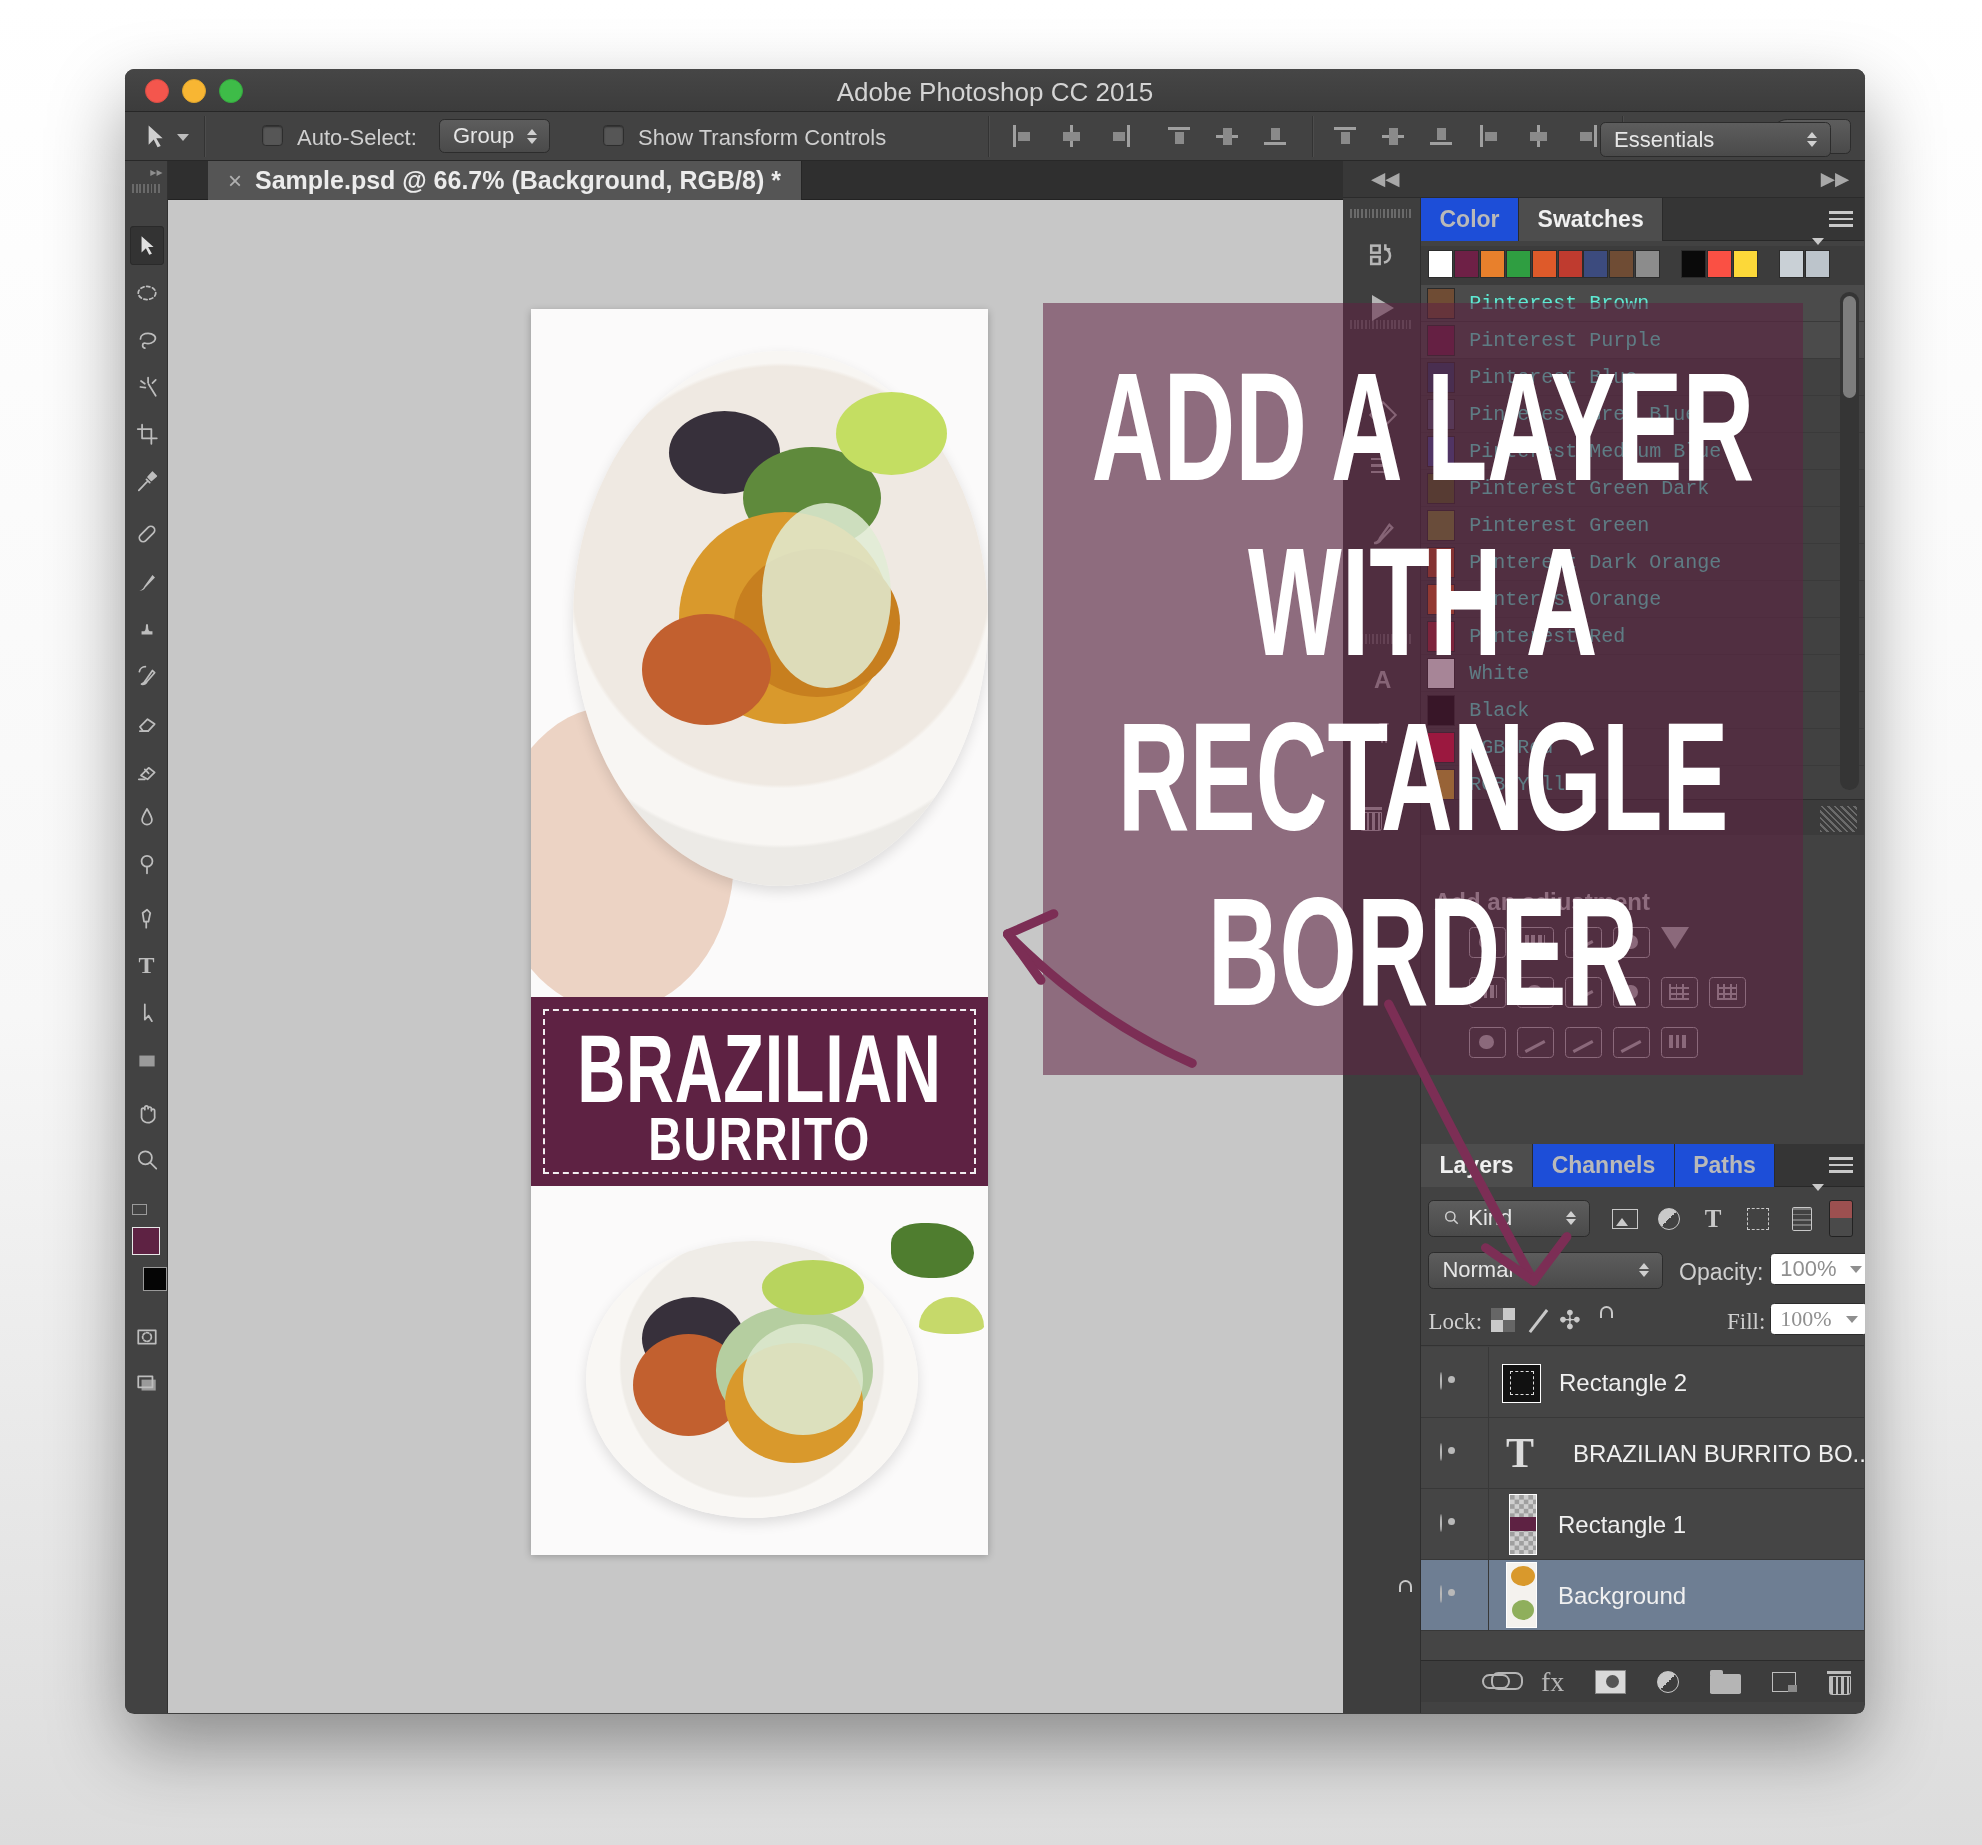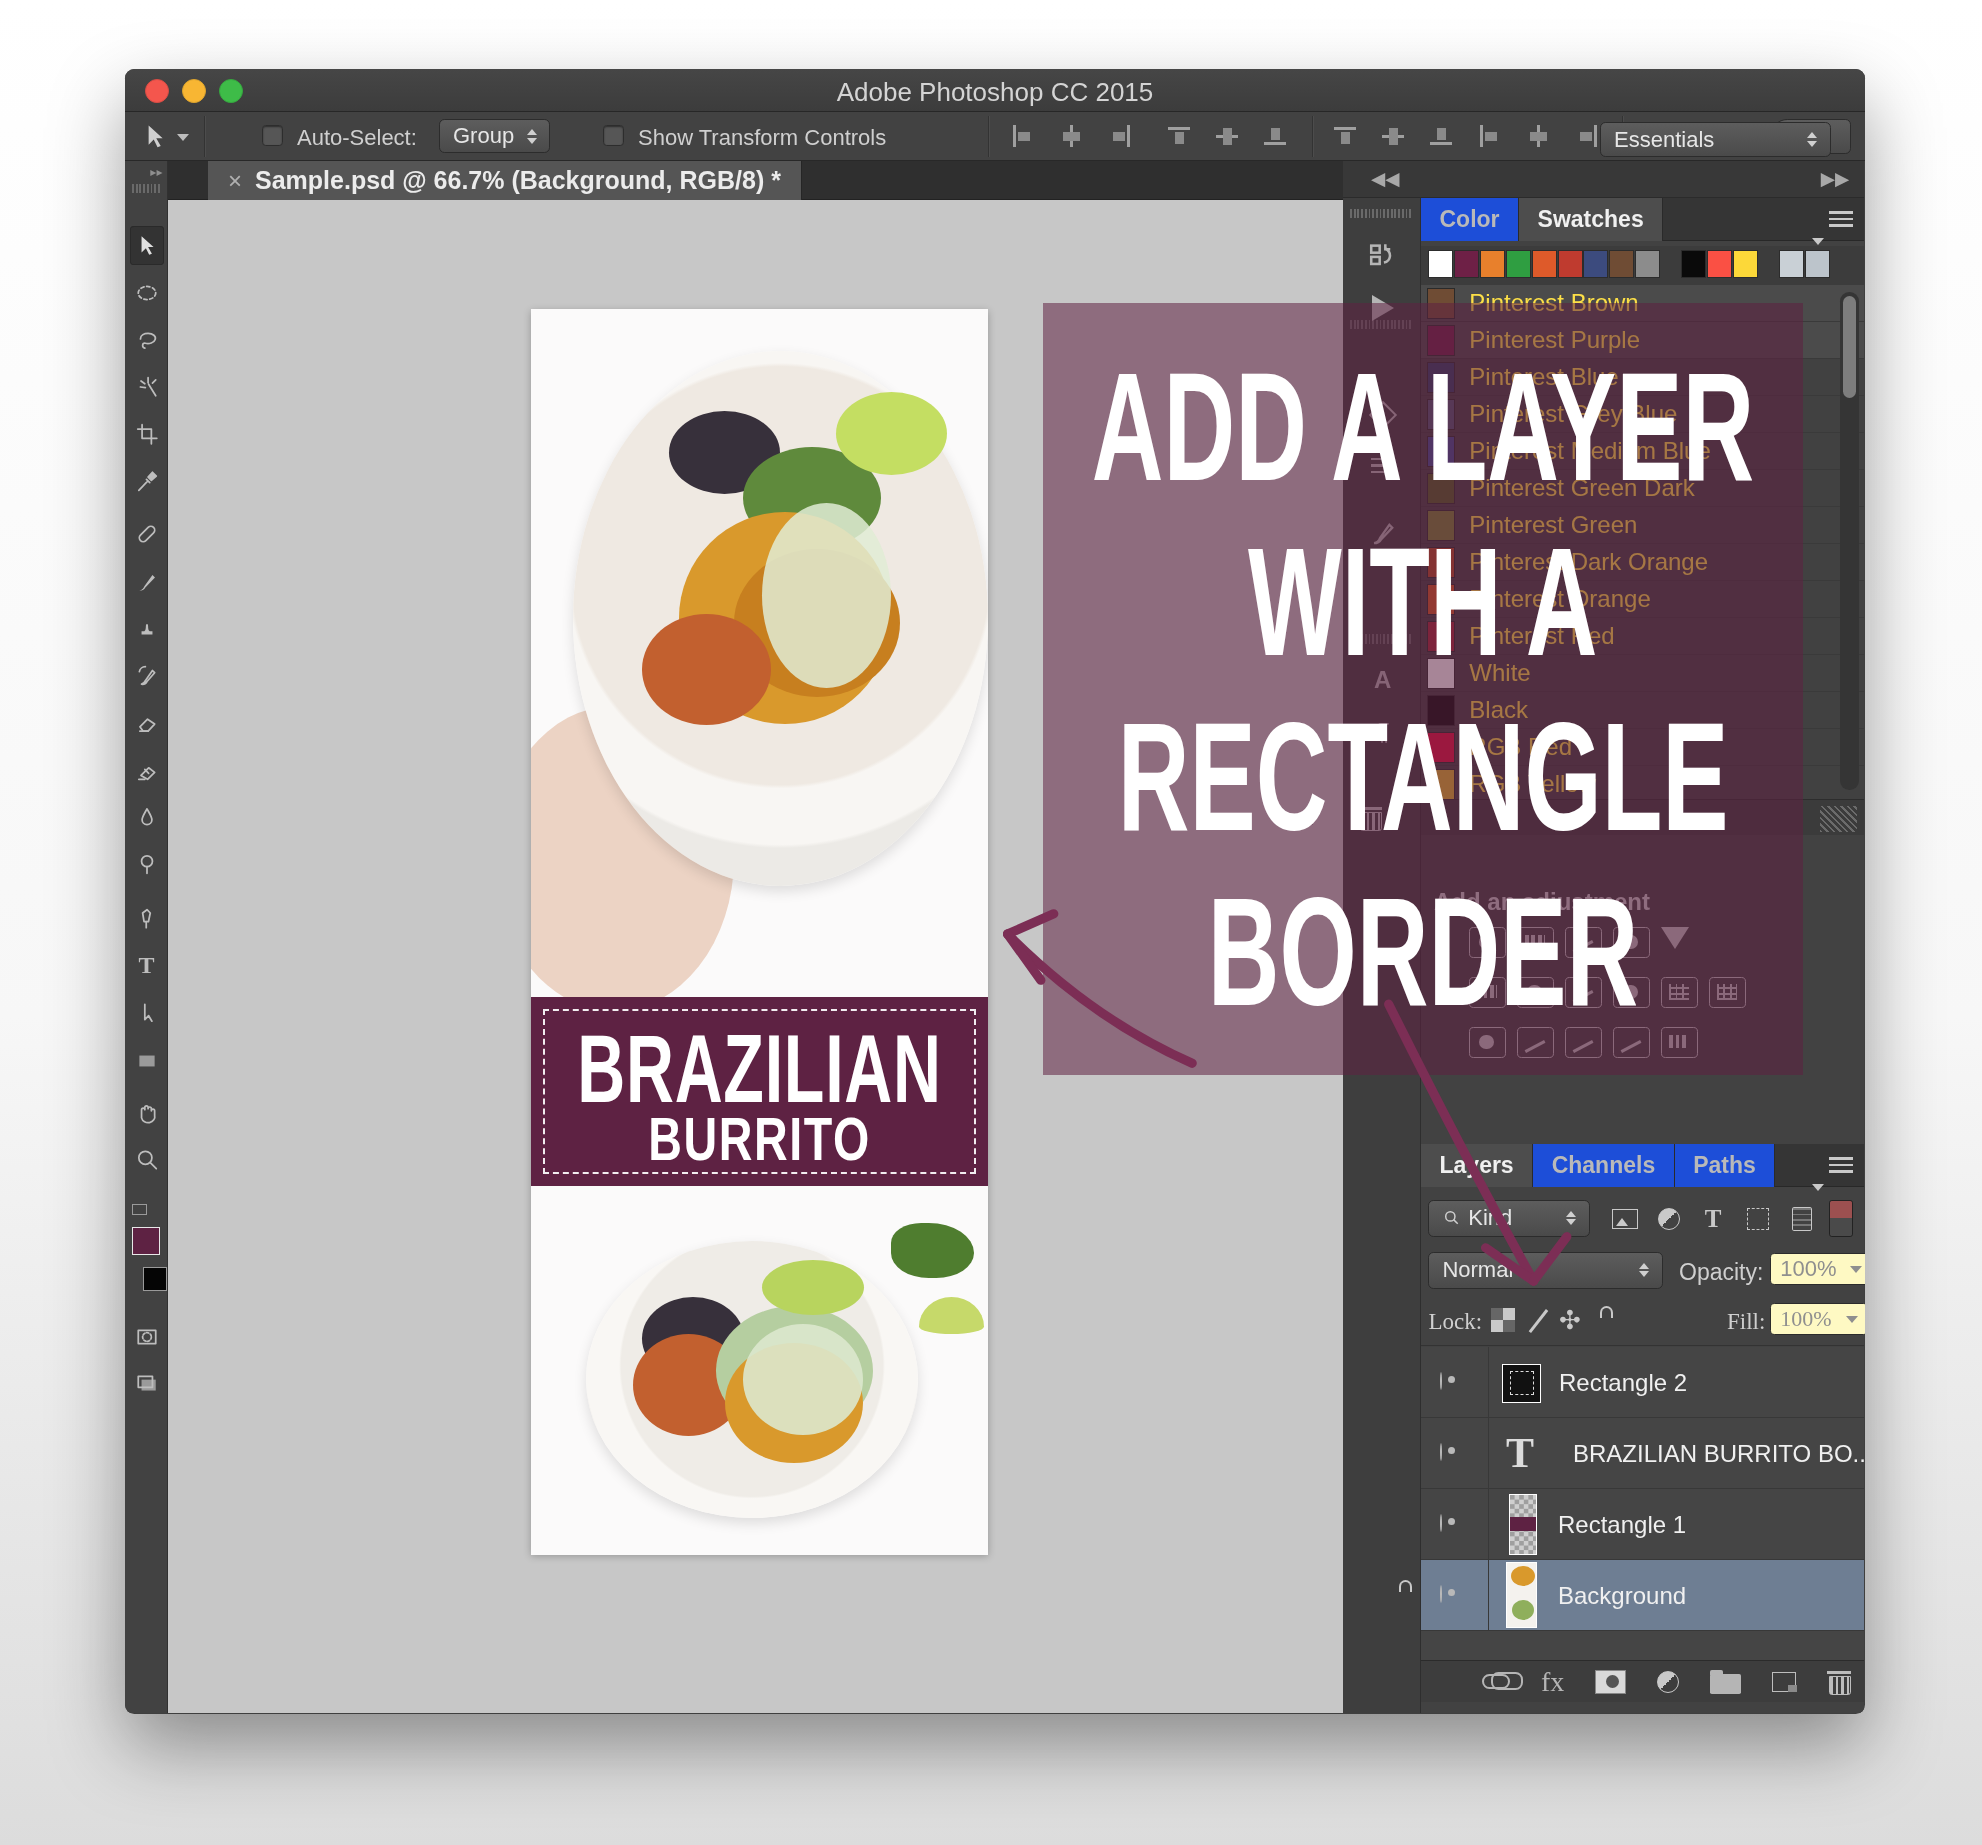--- a/index.html
+++ b/index.html
@@ -117,21 +117,21 @@
   .pmenu { margin-left:auto; align-self:center; margin-right:11px; color:#c9c9c9; }
   .pmenu .lines i { display:block; width:24px; height:2.8px; background:#c9c9c9; margin:3.7px 0; }
   .pmenu .tri { position:absolute; width:0; height:0; border-left:6.5px solid transparent;
     border-right:6.5px solid transparent; border-top:7.4px solid #c9c9c9; margin:7.4px 0 0 -16.6px; }
 
   .chip { top:3.7px; width:25px; height:28px; border:0.9px solid #2c2c2c; }
   #swlist .row { position:relative; height:37px; display:flex; align-items:center; gap:14.8px;
     padding-left:5.5px; border-bottom:0.9px solid #3a3a3a; background:#414141; }
   #swlist .row.hi { background:#4b4b4b; }
   #swlist .sw { width:28px; height:31px; border:0.9px solid #2a2a2a; flex:0 0 auto; }
-  #swlist .nm { color:#fde047; font-size:24px; white-space:nowrap; }
+  #swlist .nm { color:#5eead4; font-size:20px; white-space:nowrap;font-family:Liberation Mono, monospace; }
   #swscroll { right:5.5px; top:7.4px; width:18.5px; height:498px; background:#353535; border-radius:9.2px; }
   #swscroll .thumb { position:absolute; left:2.8px; top:3.7px; width:13px; height:102px; background:#7d7d7d; border-radius:7.4px; }
   #swfooter { left:0; top:601px; width:100%; height:36px; background:#3b3b3b; border-top:0.9px solid #2d2d2d; }
   .newicon { width:24px; height:20px; border:1.8px solid #bdbdbd; position:relative; }
   .newicon::after { content:""; position:absolute; right:-1.8px; bottom:-1.8px; width:9.2px; height:7.4px; background:#8a8a8a; }
   .trash { width:24px; height:22px; position:relative; }
   .trash::before { content:""; position:absolute; left:1.8px; top:5.5px; width:20px; height:16.6px;
     background:repeating-linear-gradient(90deg,#bdbdbd 0 2.8px,transparent 2.8px 5.5px); border:1.8px solid #bdbdbd; border-radius:0 0 2.8px 2.8px; }
   .trash::after { content:""; position:absolute; left:0; top:0; width:24px; height:3.7px; background:#bdbdbd; }
   .grip { width:37px; height:26px;
@@ -154,21 +154,21 @@
     color:#c9c9c9; font-size:25px; font-weight:bold; }
   .halfc { width:22px; height:22px; border-radius:50%; border:1.8px solid #c9c9c9;
     background:linear-gradient(135deg,#c9c9c9 50%,transparent 50%); }
   .imgic { width:26px; height:20px; border:1.8px solid #c9c9c9; position:relative; }
   .imgic::after { content:""; position:absolute; left:2.8px; bottom:1.8px; border-left:6.5px solid transparent;
     border-right:6.5px solid transparent; border-bottom:8.3px solid #c9c9c9; }
   .vecic { width:22px; height:22px; border:1.8px dashed #c9c9c9; }
   .pageic { width:20px; height:24px; border:1.8px solid #c9c9c9; border-radius:1.8px; background:repeating-linear-gradient(0deg,transparent 0 3.7px,#777 3.7px 5.5px); }
   .switch { width:24px; height:37px; background:linear-gradient(#9c5050 0 50%,#4a4a4a 50% 100%); border:0.9px solid #222; border-radius:2.8px; }
   .dis { color:#8f8f8f; }
-  .valbox { background:#fef9c3; border:0.9px solid #2c2c2c; border-radius:4.6px; color:#8f8f8f;
+  .valbox { background:#ffffff; border:0.9px solid #2c2c2c; border-radius:4.6px; color:#8f8f8f;
     font-size:22px; display:inline-flex; align-items:center; padding:1.8px 9.2px; gap:14px; }
   .valbox .dtr { width:0; height:0; border-left:6.5px solid transparent; border-right:6.5px solid transparent; border-top:7.4px solid #8f8f8f; }
   .checker { width:24px; height:24px;
     background:conic-gradient(#c9c9c9 25%,#666 0 50%,#c9c9c9 0 75%,#666 0); }
   .slashic { width:24px; height:24px; position:relative; }
   .slashic::after { content:""; position:absolute; left:11px; top:0; width:2.8px; height:28px; background:#c9c9c9; transform:rotate(38deg); }
   .moveic { color:#c9c9c9; font-size:26px; }
   .lockic { width:18.5px; height:14px; background:#c9c9c9; border-radius:1.8px; position:relative; }
   .lockic::before { content:""; position:absolute; left:1.8px; top:-10px; width:9.2px; height:10px;
     border:2.8px solid #c9c9c9; border-bottom:none; border-radius:6.5px 6.5px 0 0; }

